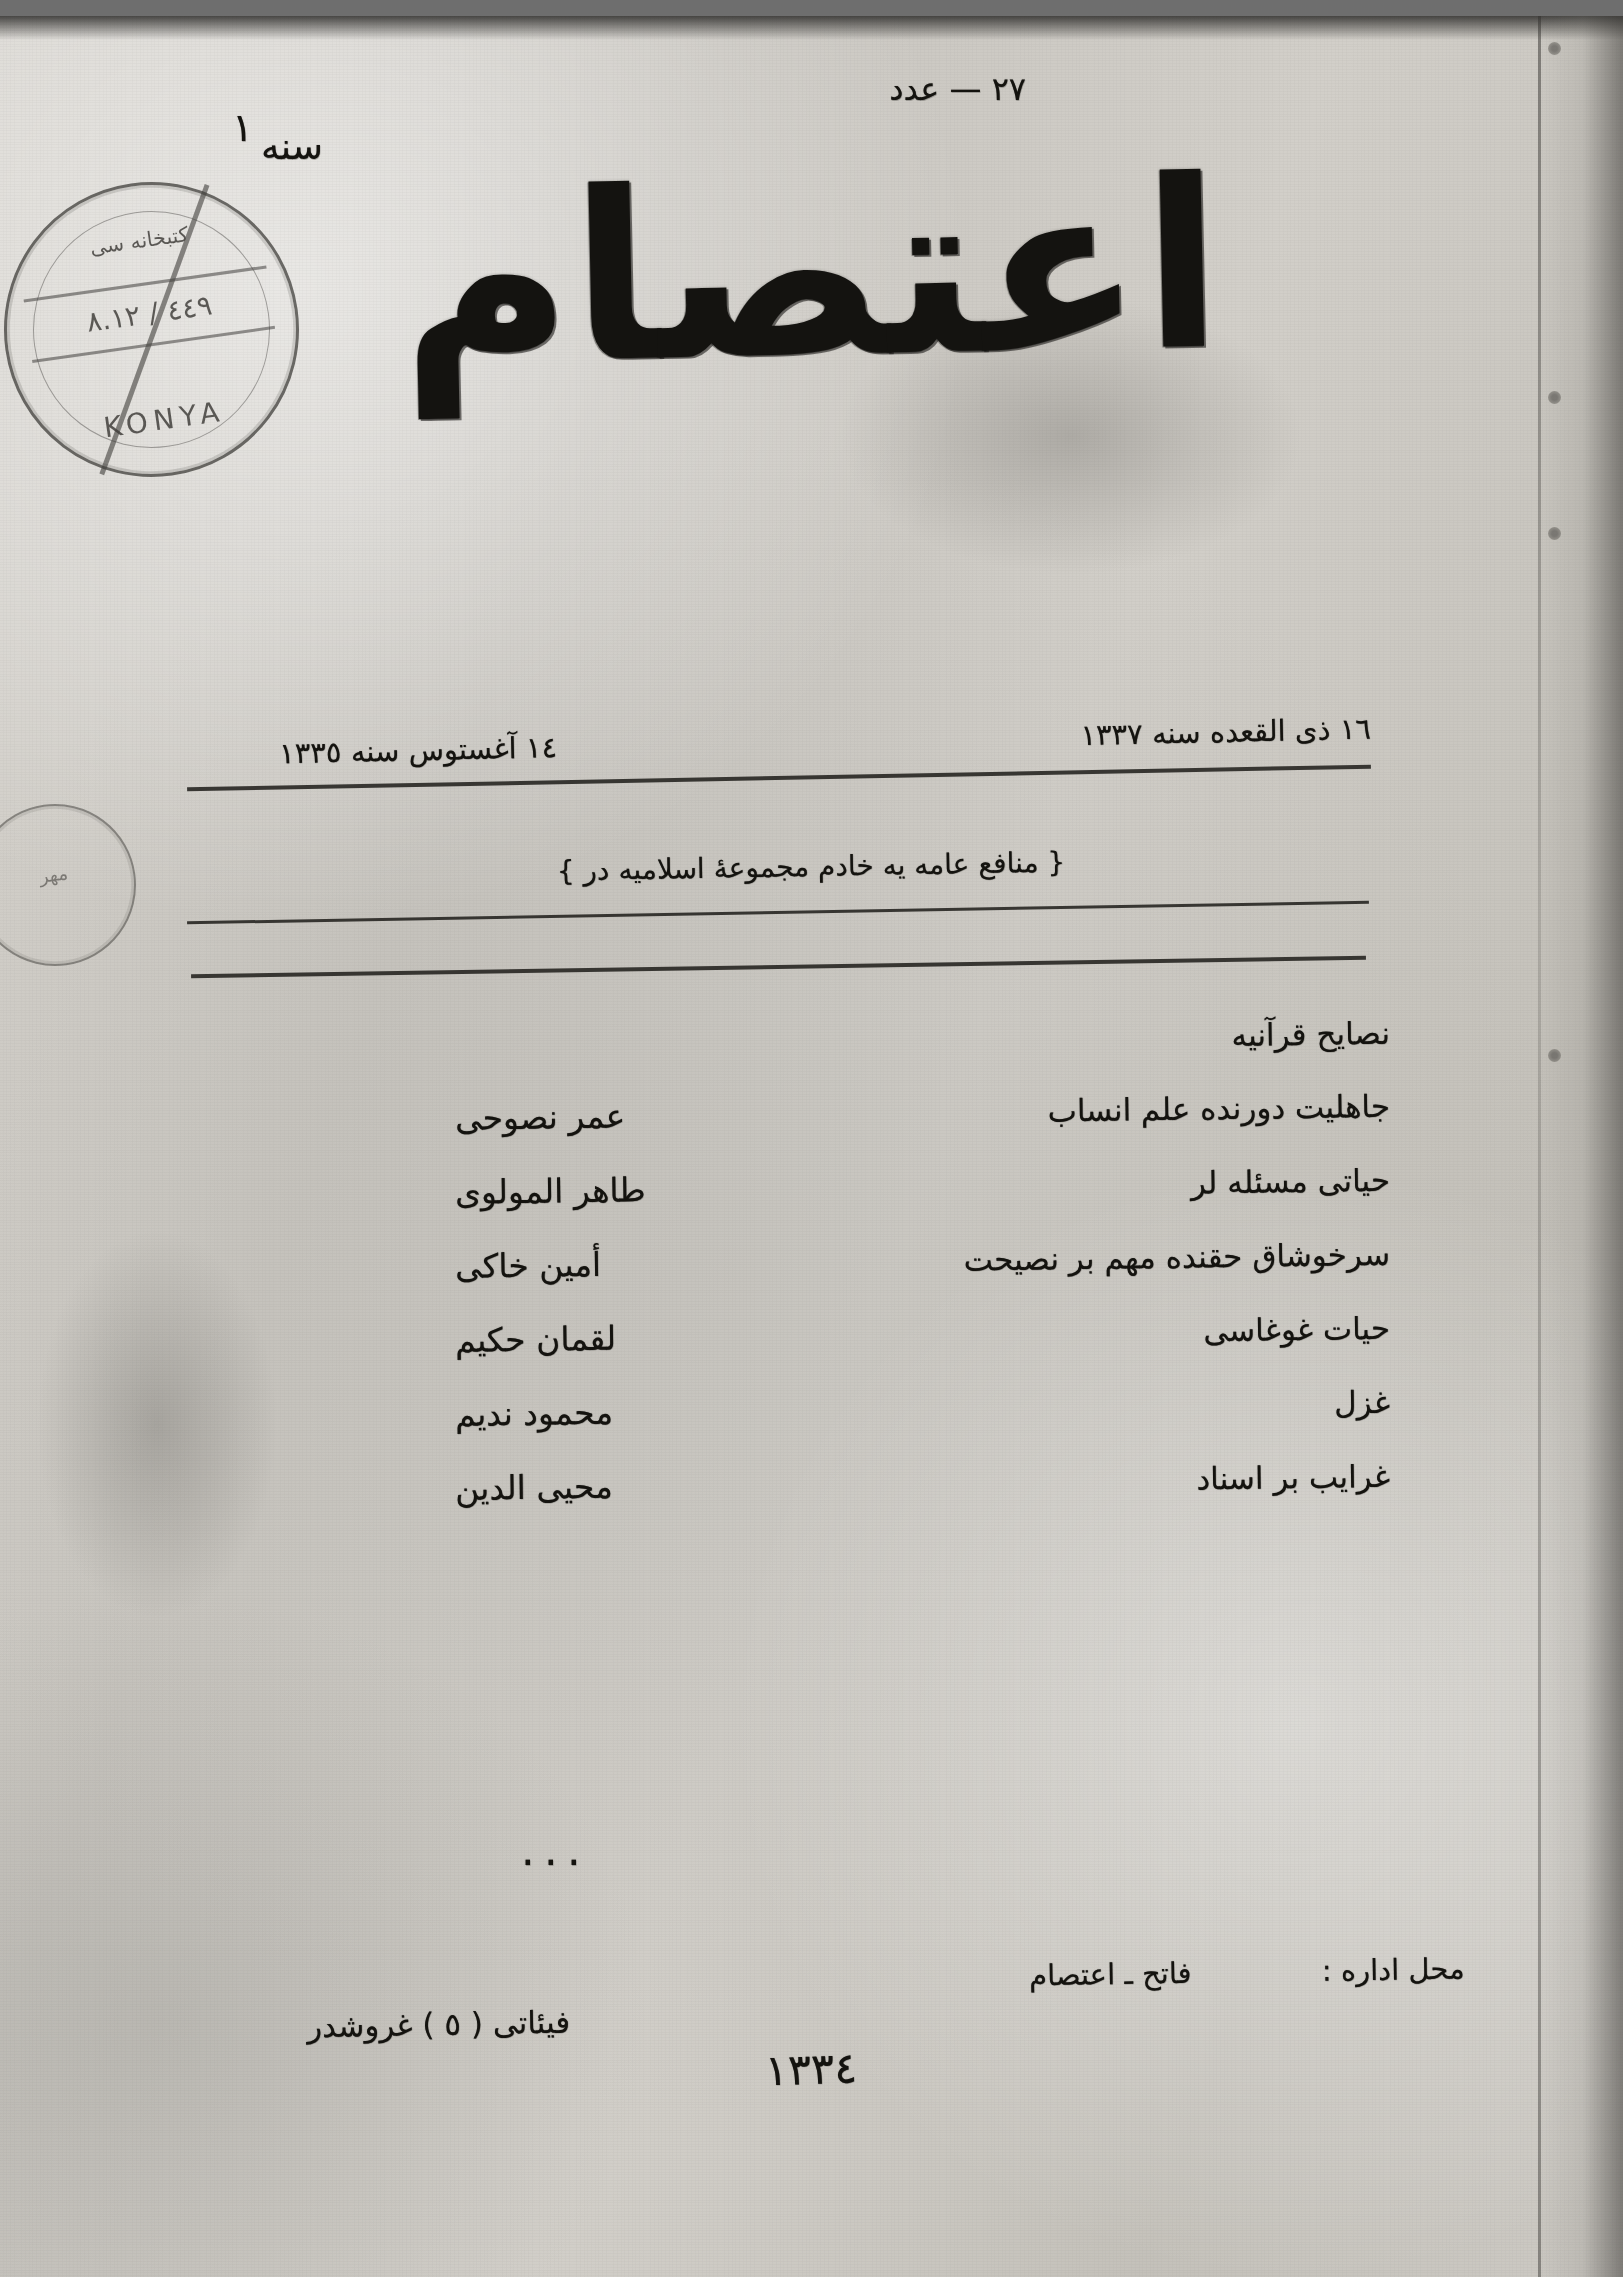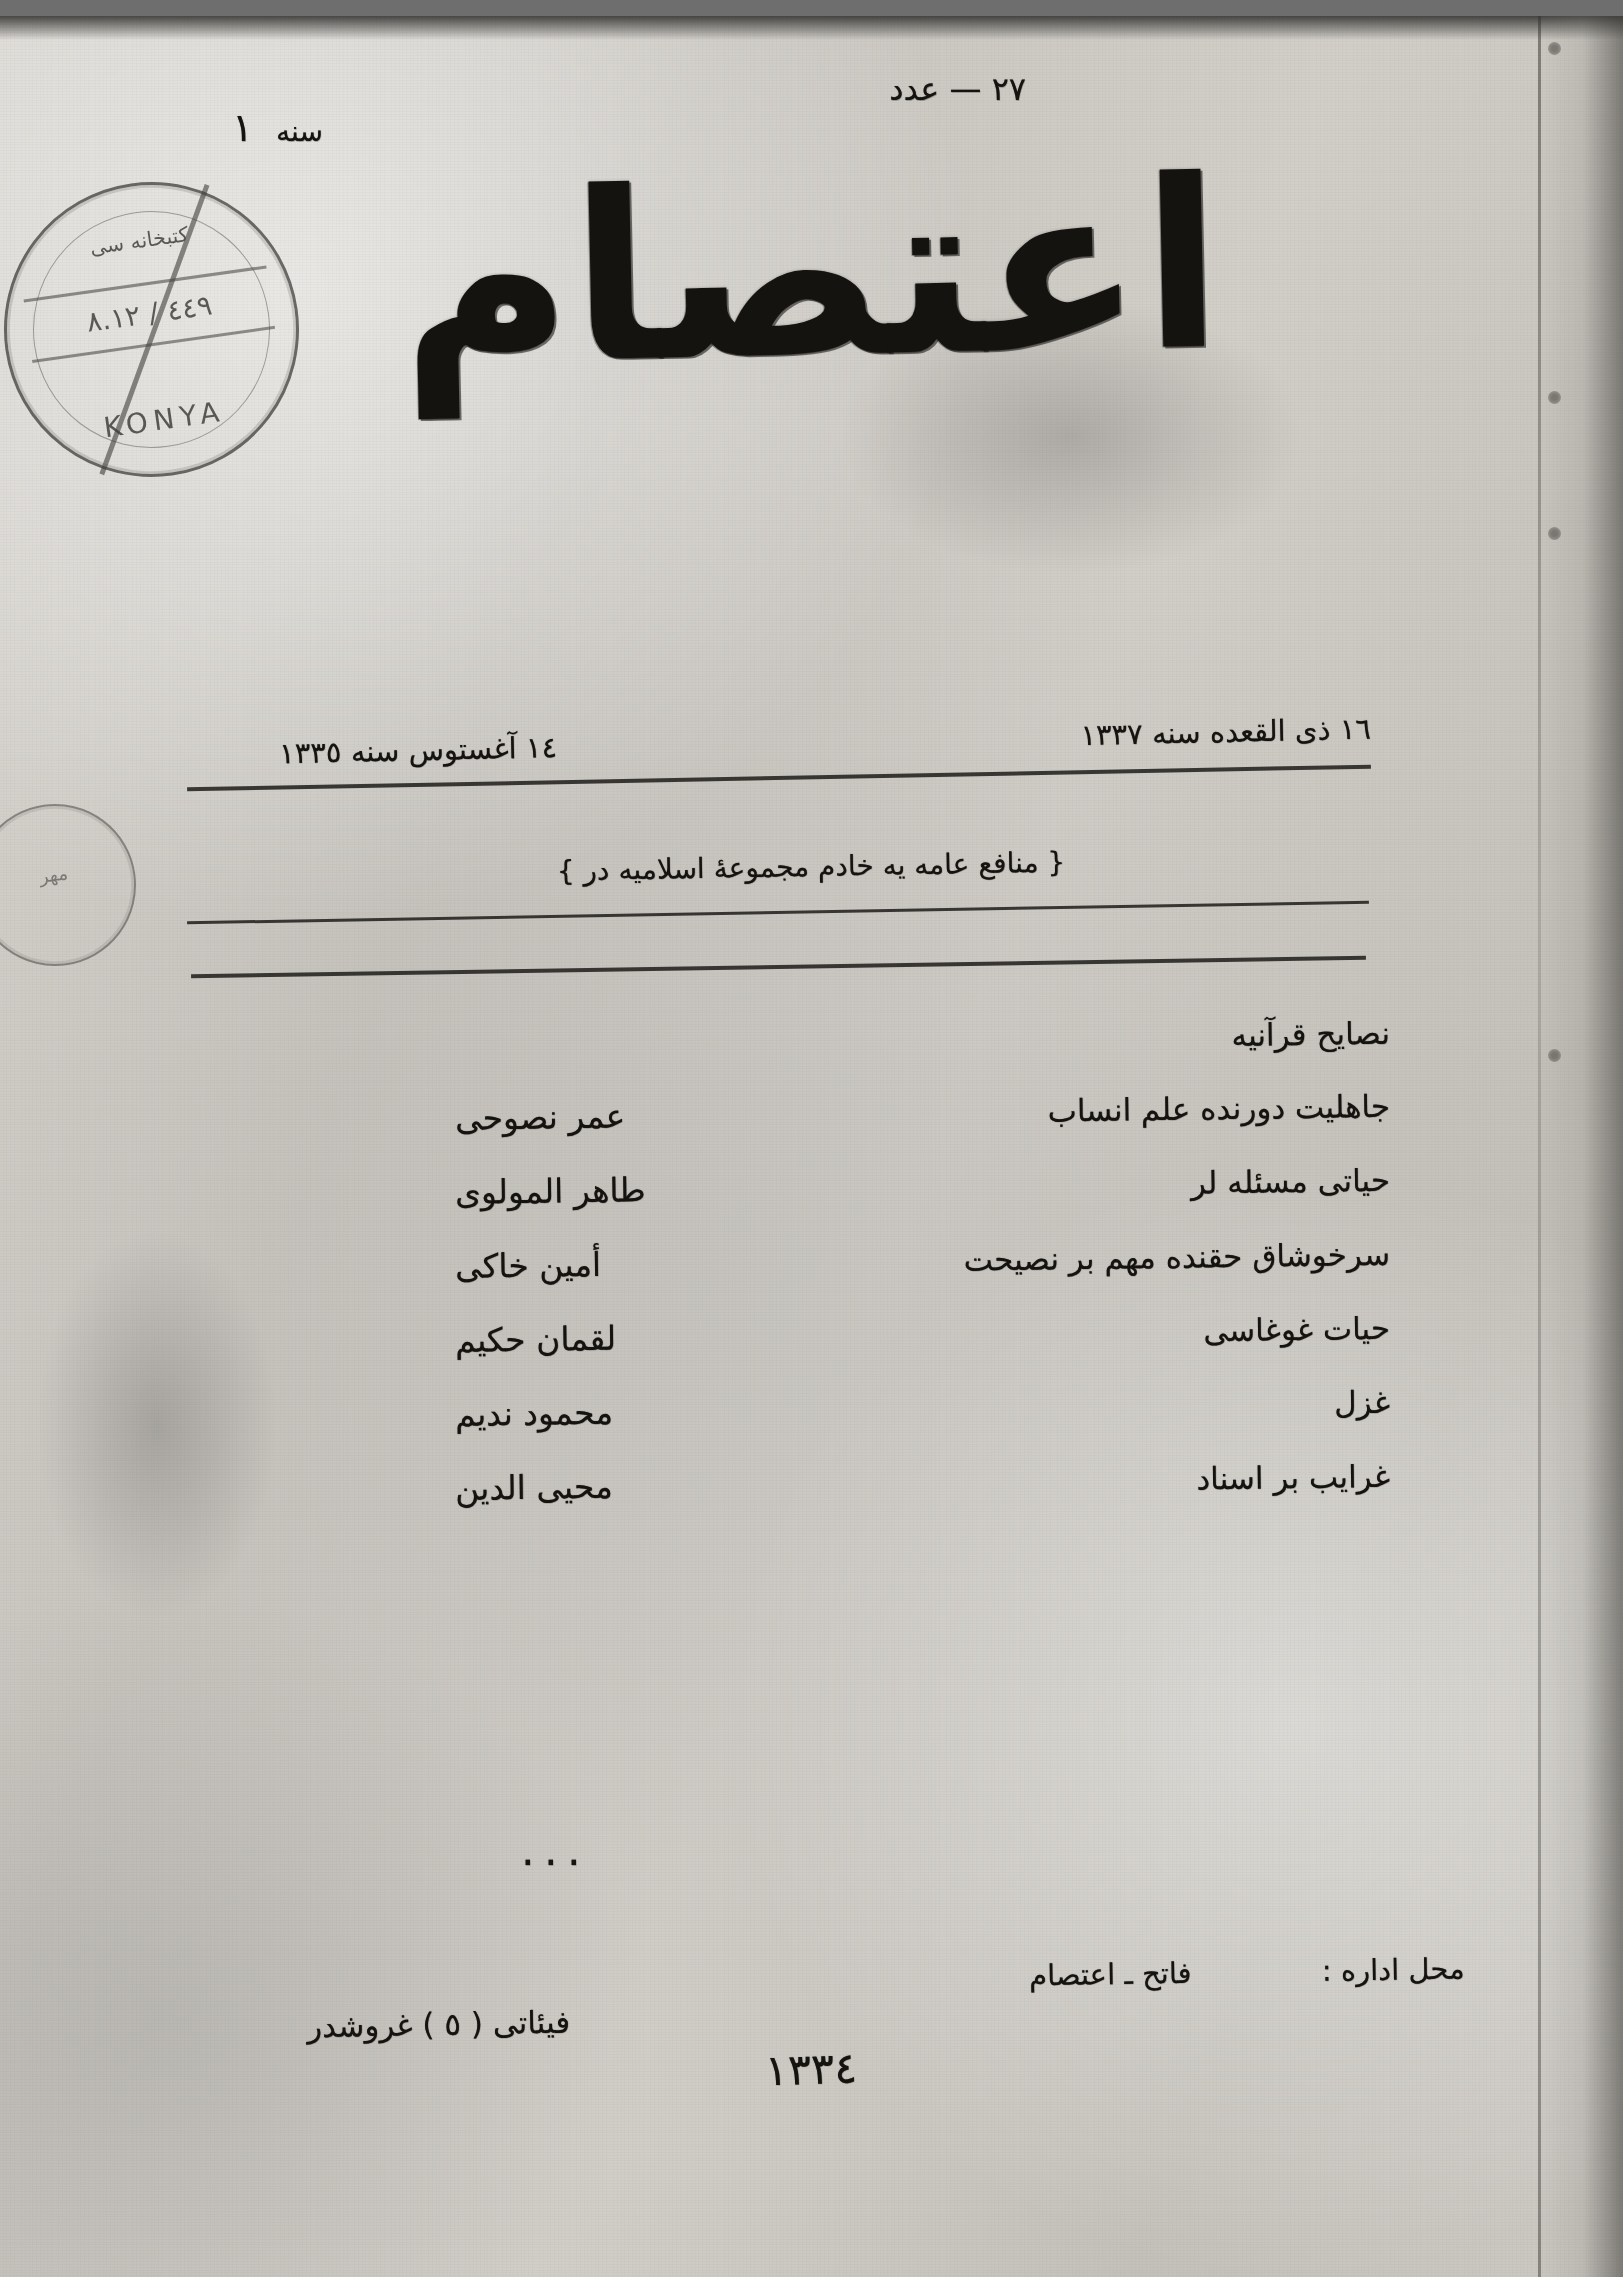--- a/index.html
+++ b/index.html
@@ -74,23 +74,23 @@
     position: absolute;
     top: 54px;
     right: 597px;
     font-size: 32px;
     letter-spacing: 1.9px;
     direction: rtl;
     white-space: nowrap;
   }
   .year-line {
     position: absolute;
-    top: 99px;
+    top: 109px;
     right: 1300px;
-    font-size: 28px;
+    font-size: 37px;
     direction: rtl;
     white-space: nowrap;
   }
   .year-num {
     position: absolute;
     top: 89px;
     right: 1370px;
     font-size: 39px;
   }
   .masthead {

